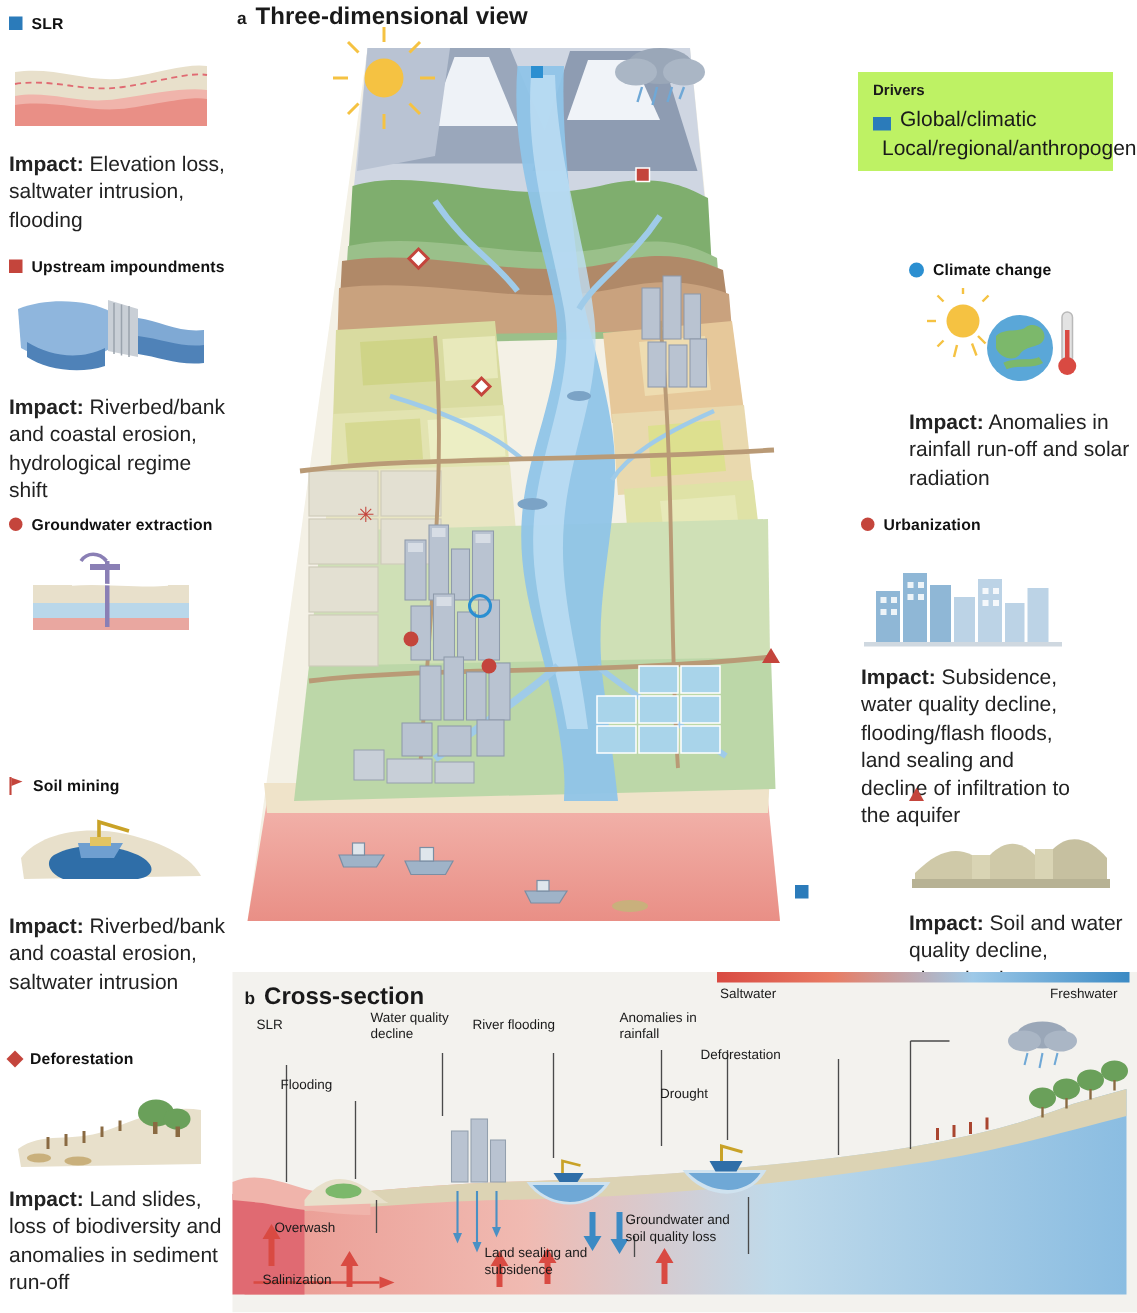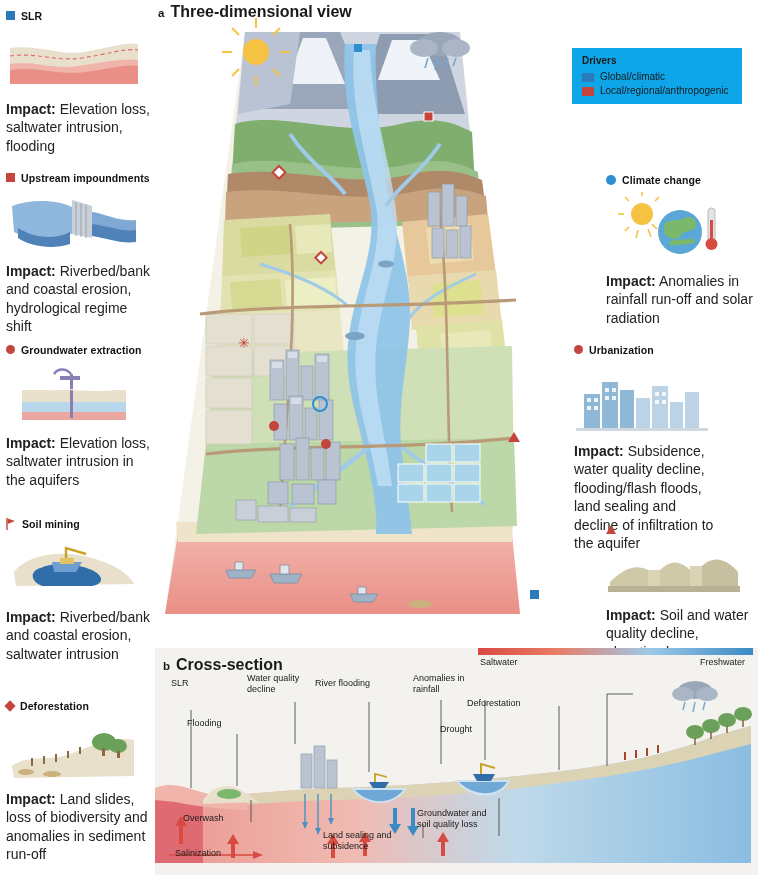--- a/index.html
+++ b/index.html
@@ -34,24 +34,24 @@
   .m-sq{width:9px;height:9px;background:#2b7bba;display:inline-block;flex:0 0 auto;margin-top:1px;}
   .m-sq-red{width:9px;height:9px;background:#c4453c;display:inline-block;flex:0 0 auto;margin-top:1px;}
   .m-circ{width:9px;height:9px;border-radius:50%;background:#c4453c;display:inline-block;flex:0 0 auto;margin-top:1px;}
   .m-circ-blue{width:10px;height:10px;border-radius:50%;background:#2b8fd1;display:inline-block;flex:0 0 auto;margin-top:1px;}
   .m-tri{width:0;height:0;border-left:5.5px solid transparent;border-right:5.5px solid transparent;border-bottom:9.5px solid #c4453c;display:inline-block;flex:0 0 auto;margin-top:1px;}
   .m-diam{width:8px;height:8px;background:#c4453c;transform:rotate(45deg);display:inline-block;flex:0 0 auto;margin-top:2px;}
   .m-star{color:#c4453c;font-size:14px;line-height:9px;flex:0 0 auto;margin-top:1px;}
 
   
   .legend{
-    background:#0ea5e9;border:0;padding:7px 10px 8px 10px;width:150px;
+    background:#bef264;border:0;padding:7px 10px 8px 10px;width:150px;
   }
   .legend .lt{font-size:10px;font-weight:bold;margin-bottom:5px;}
-  .legend .row{display:flex;align-items:flex-end;gap:6px;margin-top:3px;font-size:10px;}
+  .legend .row{display:flex;align-items:flex-end;gap:6px;margin-top:3px;font-size:14px;}
   .legend .sw{width:12px;height:9px;}
 
   
   .xsec{
     position:absolute;left:155px;top:648px;width:603px;height:227px;
     background:#f3f2ee;
   }
 
   
   .sfbar{
@@ -334,24 +334,20 @@
     <svg width="132" height="62" viewBox="0 0 132 62">
       <rect x="14" y="26" width="104" height="12" fill="#e8e0cb"></rect>
       <rect x="14" y="38" width="104" height="10" fill="#b9d7ea"></rect>
       <rect x="14" y="48" width="104" height="8" fill="#e9a7a0"></rect>
       <rect x="62" y="10" width="3" height="44" fill="#8a7fb5"></rect>
       <path d="M52,12 L72,12 L72,16 L52,16 Z" fill="#8a7fb5"></path>
       <path d="M63,10 C58,4 50,4 46,10" stroke="#8a7fb5" stroke-width="2.4" fill="none"></path>
       <path d="M40,26 C60,24 84,28 104,26" stroke="#ffffff" stroke-width="1" fill="none"></path>
     </svg>
   </div>
-  <div class="impact">
-    <b>Impact:</b>
-    <span>Elevation loss, saltwater intrusion in the aquifers</span>
-  </div>
 </div>
 
 <div class="abs block" style="left:6px;top:518px;">
   <div class="head">
     <span style="flex:0 0 auto;">
       <svg width="10" height="12" viewBox="0 0 10 12">
           <path d="M1,0 L1,12" stroke="#c4453c" stroke-width="1.4"></path>
           <path d="M1.6,0.5 L9,3 L1.6,6 Z" fill="#c4453c"></path>
         </svg>
     </span>

